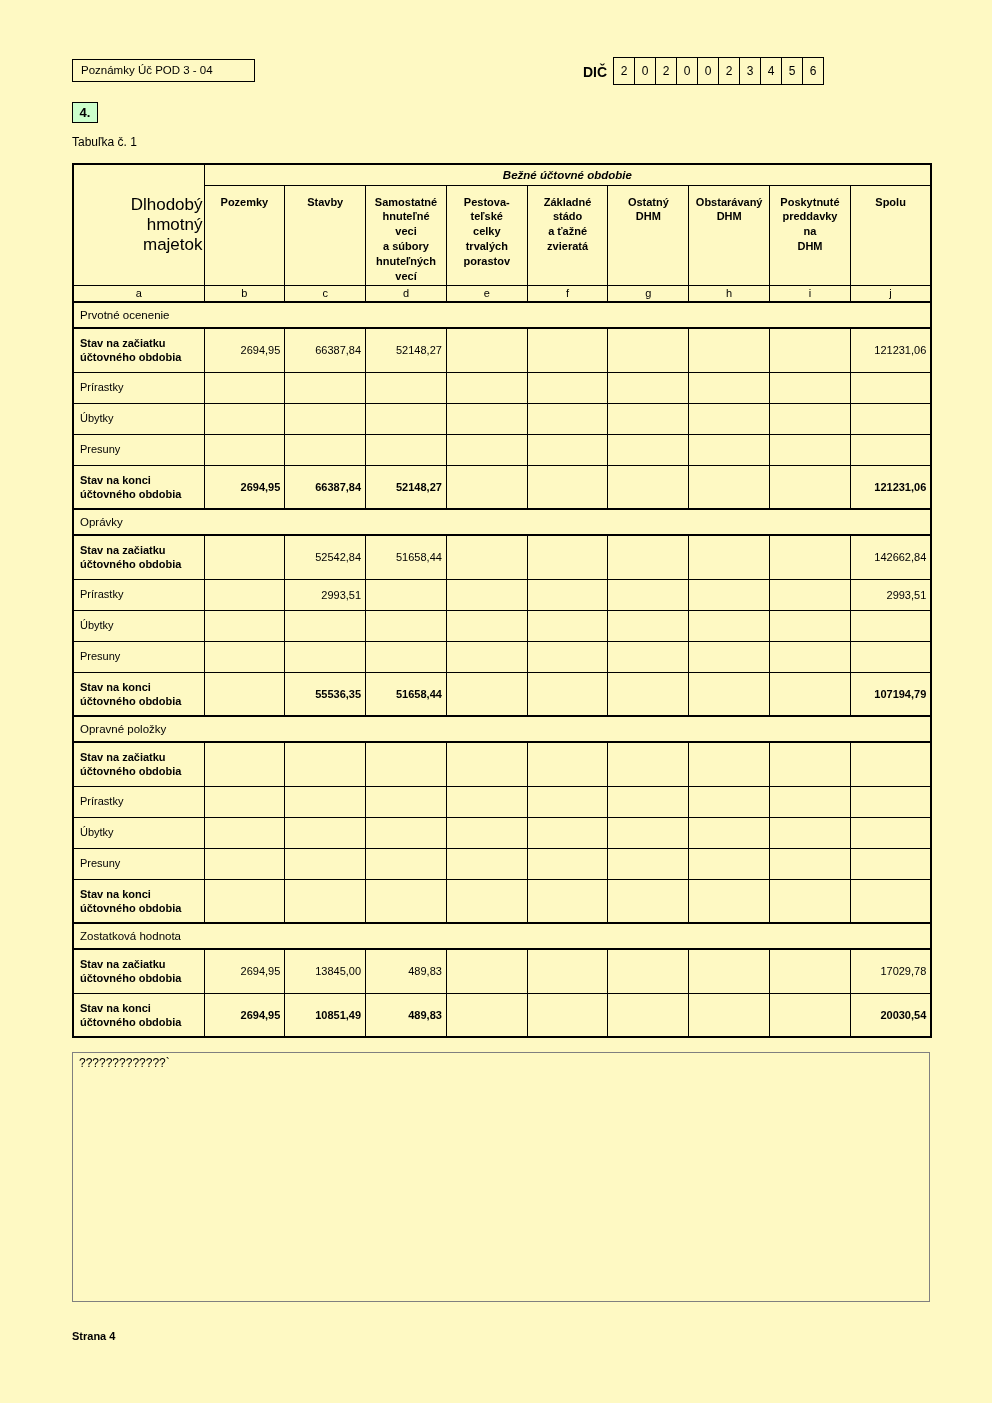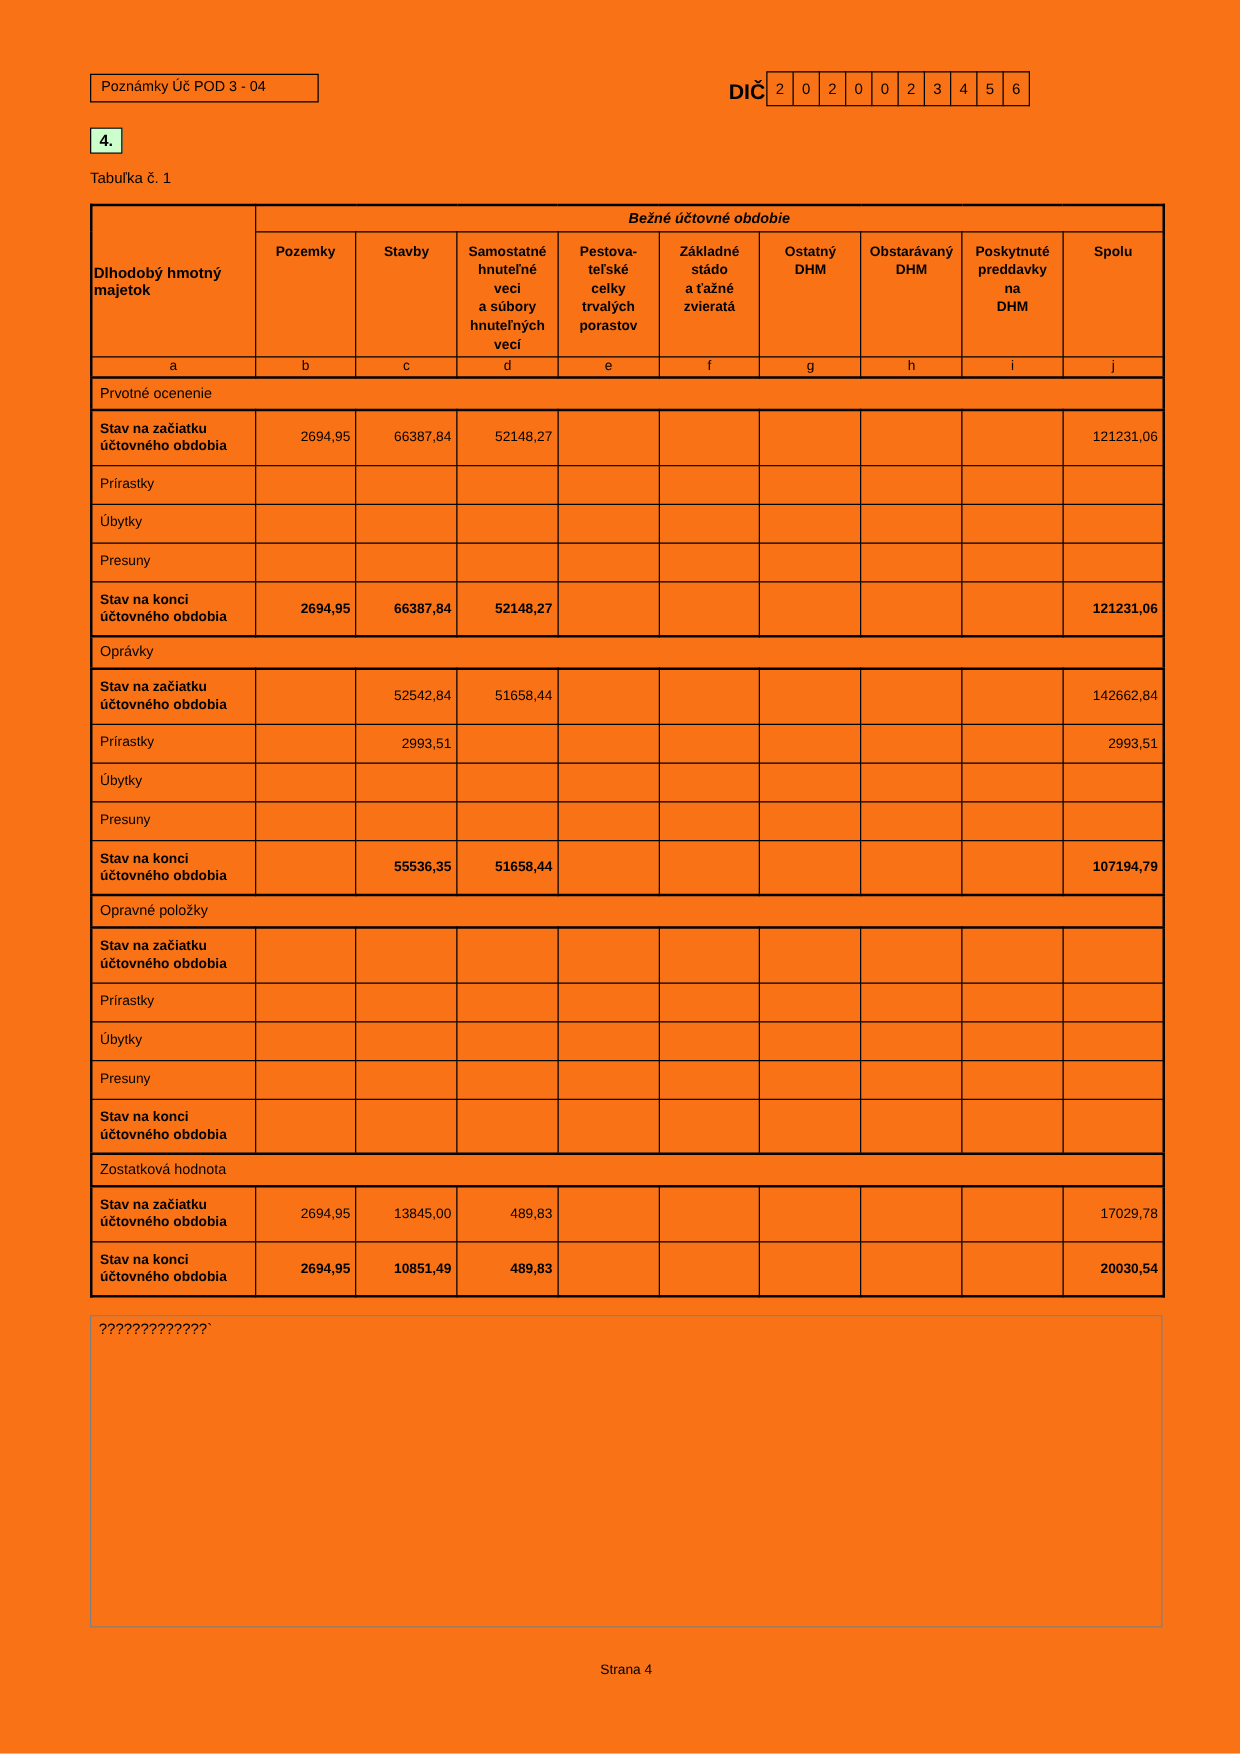--- a/index.html
+++ b/index.html
@@ -1,25 +1,25 @@
 <!DOCTYPE html>
 <html><head>
 <meta charset="utf-8">
 <style>
   html,body { margin:0; padding:0; background:#fff; }
   body { font-family: "Liberation Sans", sans-serif; color:#000; }
-  .page { position:relative; width:992px; height:1403px; background:#f97316; overflow:hidden; }
+  .page { position:relative; width:992px; height:1403px; background:#fef9c3; overflow:hidden; }
 
   .code-box {
     position:absolute; left:72px; top:59px; width:183px; height:23px;
     border:1px solid #000; box-sizing:border-box;
     font-size:11.5px; line-height:21px; padding-left:8px;
   }
 
-  .dic-label { position:absolute; left:583px; top:64px; font-size:17px; font-weight:bold; }
+  .dic-label { position:absolute; left:583px; top:64px; font-size:14px; font-weight:bold; }
   .dic-boxes { position:absolute; left:613px; top:57px; display:flex; }
   .dic-cell {
     width:20px; height:26px; border:1px solid #000; border-left:none;
     display:flex; align-items:center; justify-content:center; font-size:12px;
   }
   .dic-cell:first-child { border-left:1px solid #000; }
 
   .sec-num {
     position:absolute; left:72px; top:102px; width:26px; height:21px;
     background:#ccffcc; border:1px solid #000; box-sizing:border-box;
@@ -28,21 +28,21 @@
   .sec-title { position:absolute; left:112px; top:104px; font-weight:bold; font-size:13.5px; }
   .tbl-caption { position:absolute; left:72px; top:135px; font-size:12px; }
 
   table.asset {
     position:absolute; left:72px; top:163px; width:858px;
     border-collapse:collapse; table-layout:fixed;
     border:2px solid #000;
   }
   table.asset th, table.asset td { border:1px solid #000; box-sizing:border-box; }
   th.period { height:21px; font-size:11.5px; font-weight:bold; text-align:center;font-style:italic; }
-  th.axis { font-size:12px; font-weight:bold; white-space:pre-line; text-align:left; vertical-align:middle; }
+  th.axis { font-size:17px; font-weight:normal; white-space:pre-line; text-align:right; vertical-align:middle; }
   th.colhead {
     height:100px; vertical-align:top; padding-top:9px;
     white-space:pre-line; font-size:11px; line-height:1.35;
     font-weight:bold; 
   }
   td.letter { height:17px; text-align:center; font-size:11px; border-bottom:2px solid #000; }
   tr.sectionrow td {
     height:26px; font-size:11.5px; padding-left:6px; text-align:left;
     border-top:2px solid #000; border-bottom:2px solid #000;
   }
@@ -53,21 +53,21 @@
   tr.tall { height:44px; }
   tr.short { height:31px; }
 
   .notes-box {
     position:absolute; left:72px; top:1052px; width:858px; height:250px;
     border:1px solid #808080; box-sizing:border-box;
     font-size:12px; padding:3px 6px;
   }
   .footer {
     position:absolute; left:72px; top:1330px; width:858px;
-    text-align:center; font-size:11px; font-weight:normal;
+    text-align:left; font-size:11px; font-weight:bold;
   }
 </style>
 </head>
 <body>
 
 <div class="page">
 
   <div class="code-box">
     <span>Poznámky Úč POD 3 - 04</span>
   </div>

